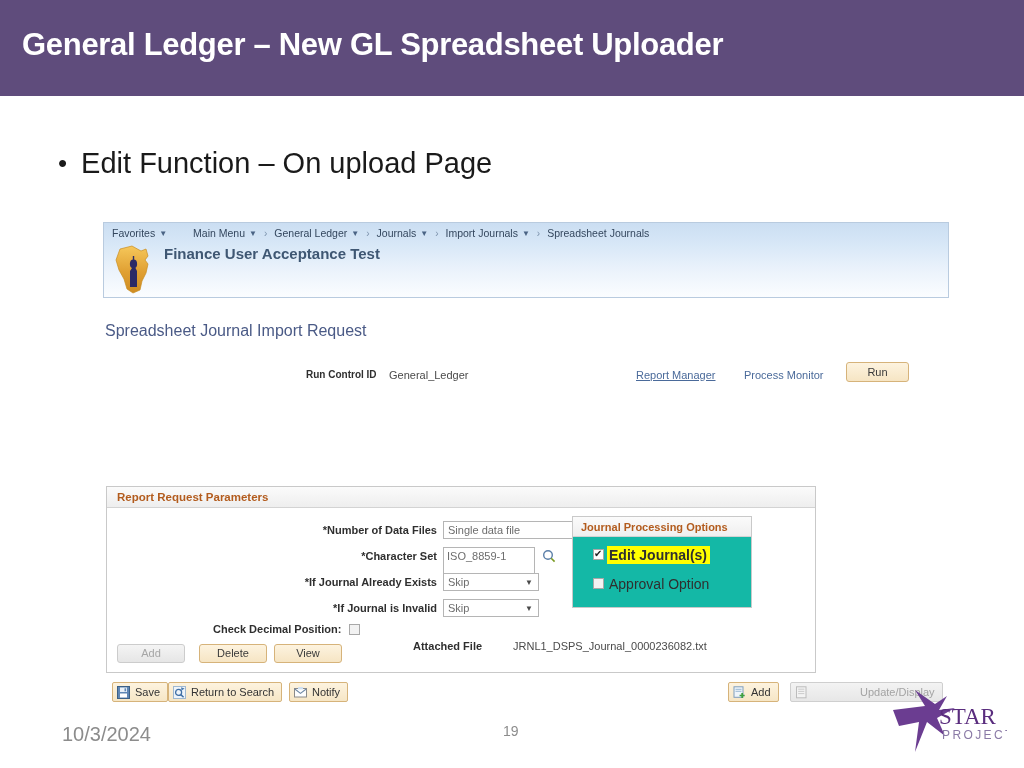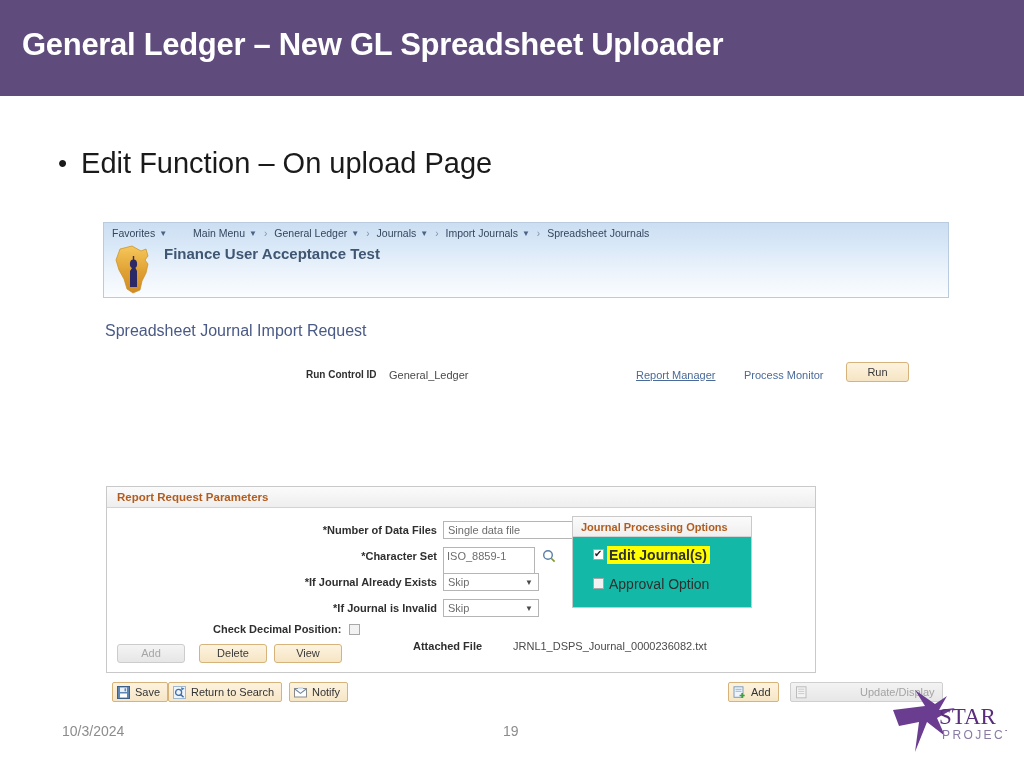--- a/index.html
+++ b/index.html
@@ -370,21 +370,21 @@
     height: 13px;
     margin-right: 5px;
     flex: 0 0 13px;
   }
 
   
   .footer-date {
     position: absolute;
     left: 62px;
     top: 723px;
-    font-size: 14px;
+    font-size: 20px;
     color: #8c8c8c;
   }
   .footer-num {
     position: absolute;
     left: 503px;
     top: 723px;
     font-size: 14px;
     color: #8c8c8c;
   }
   .star-logo {

